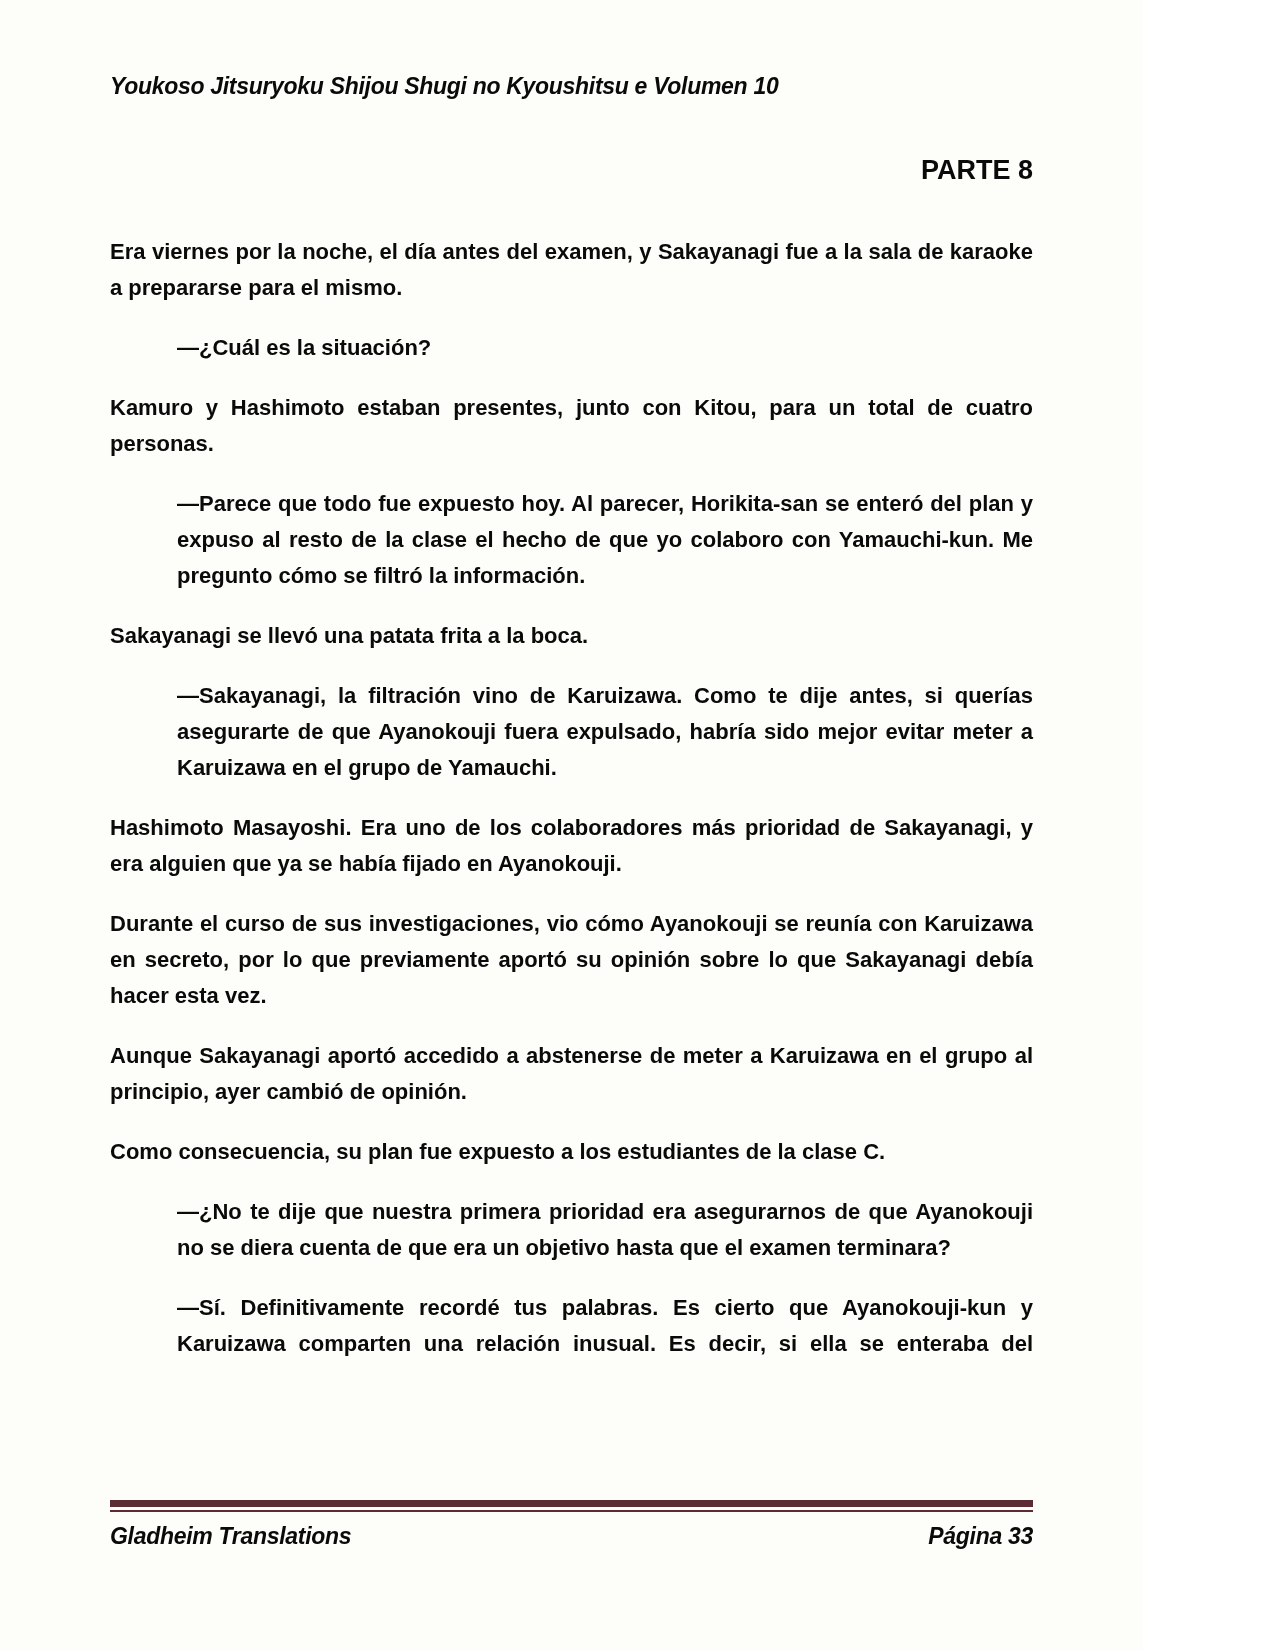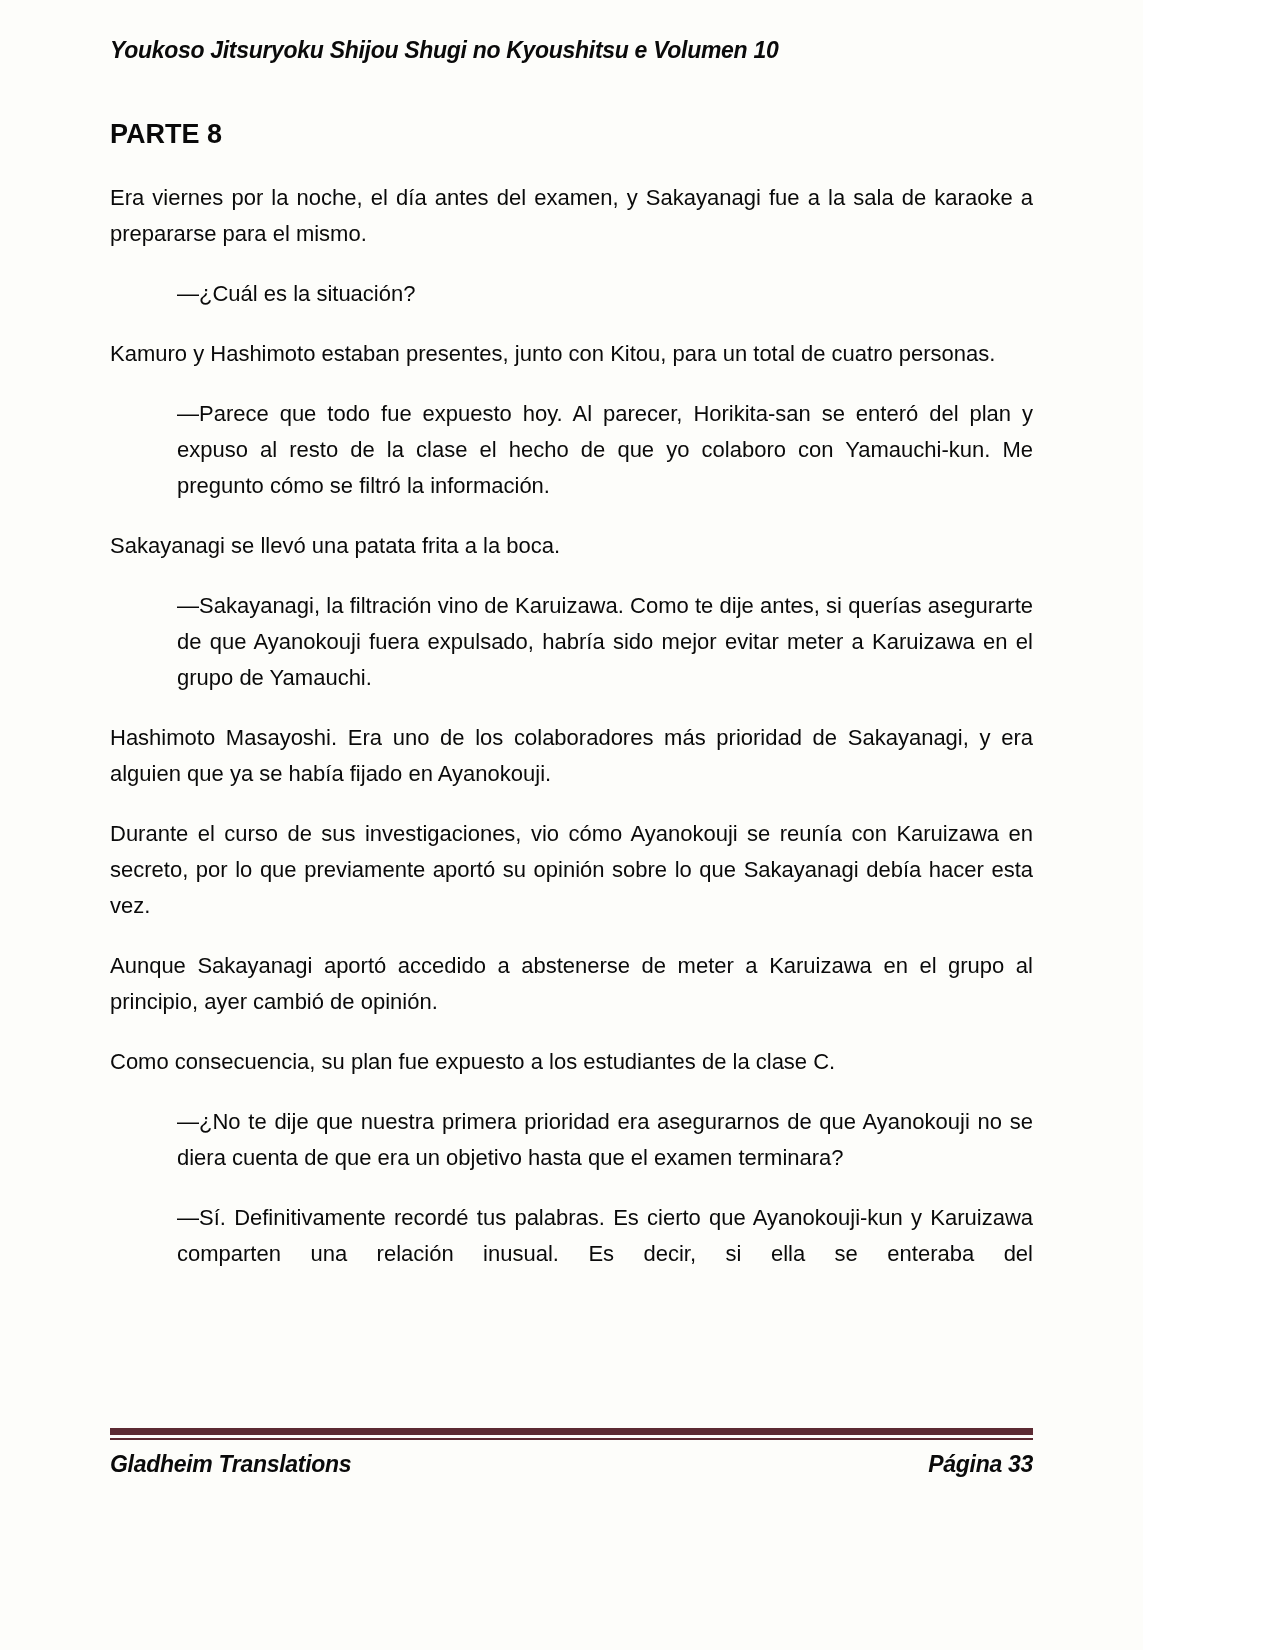--- a/index.html
+++ b/index.html
@@ -1,51 +1,52 @@
 <!DOCTYPE html>
 <html><head>
 <meta charset="utf-8">
 <style>
   html, body { margin:0; padding:0; background:#ffffff; }
   .page {
     width:1143px; height:1650px;
     background:#fdfdfa;
     position:relative;
     box-sizing:border-box;
-    padding:36px 110px 0 110px;
+    padding:72px 110px 0 110px;
     overflow:hidden;
     font-family:"Liberation Sans", sans-serif;
     color:#0a0a0a;
   }
   .running-header {
     font-weight:bold;
     font-style:italic;
     font-size:23px;
     line-height:28px;
     letter-spacing:-0.3px;
   }
   .section-title {
     font-size:27px;
     font-weight:bold;
     margin:54px 0 0 0;
     line-height:32px;
+    text-align:right;
   }
-  .page-body { margin-top:30px; }
+  .page-body { margin-top:48px;font-weight:bold; }
   p.para {
     font-size:22px;
     line-height:36px;
     text-align:justify;
     margin:0 0 24px 0;
   }
   p.para.indent { margin-left:67px; }
   p.para.last-justify { text-align-last:justify; }
   .page-footer {
     position:absolute;
     left:110px; right:110px;
-    top:1428px;
+    top:1500px;
   }
   .rule-thick { height:7px; background:#5c2b33; }
   .rule-thin  { height:2px; background:#5c2b33; margin-top:3px; }
   .footer-row {
     display:flex;
     justify-content:space-between;
     margin-top:11px;
     font-weight:bold;
     font-style:italic;
     font-size:23px;

